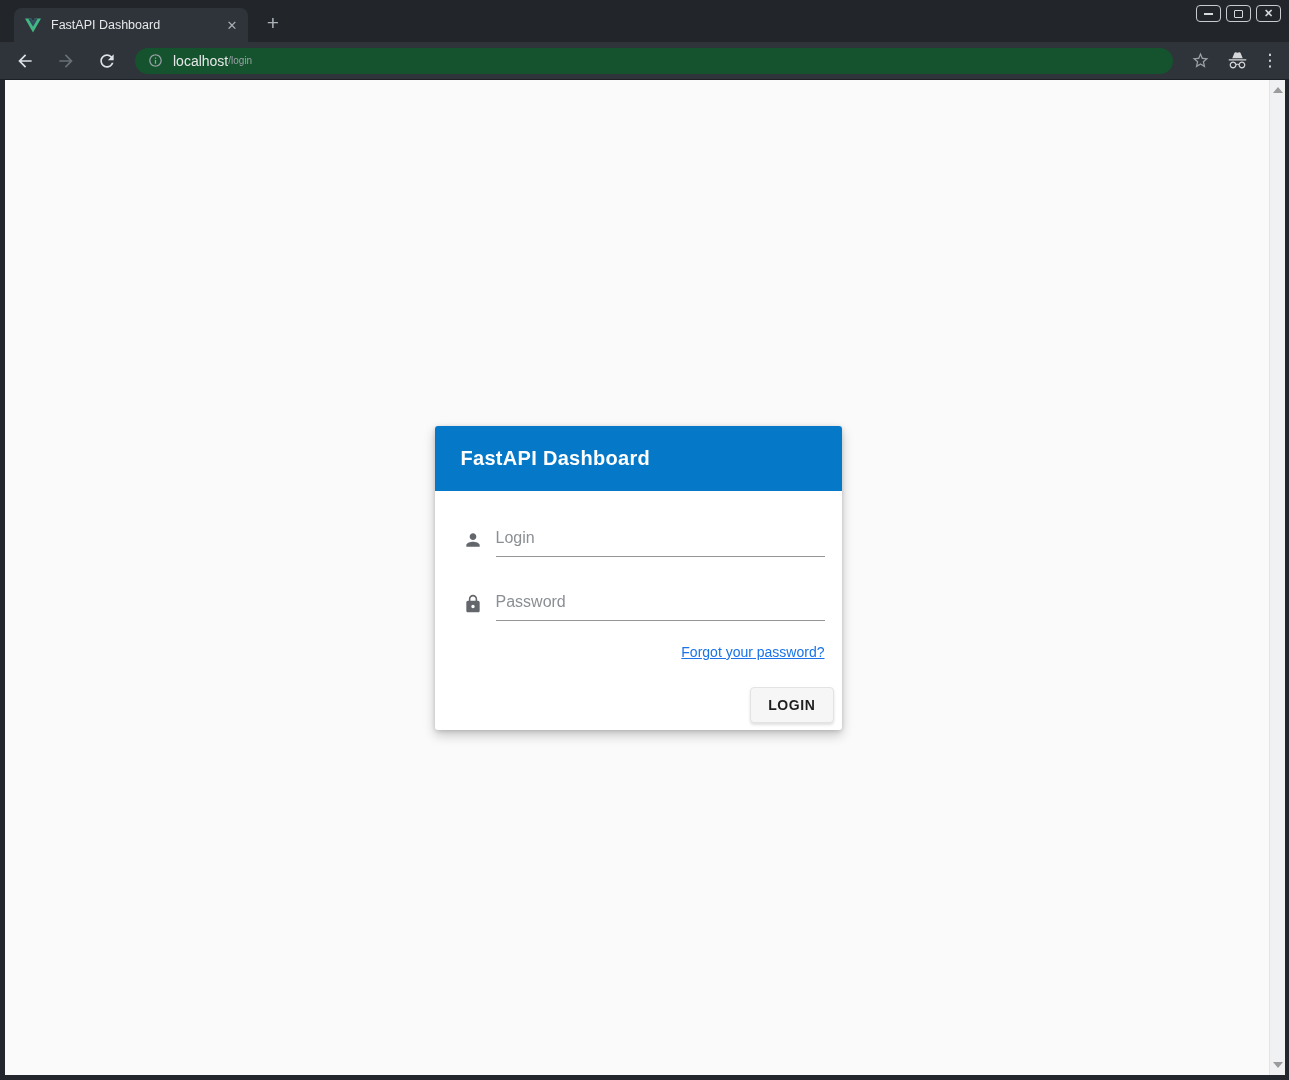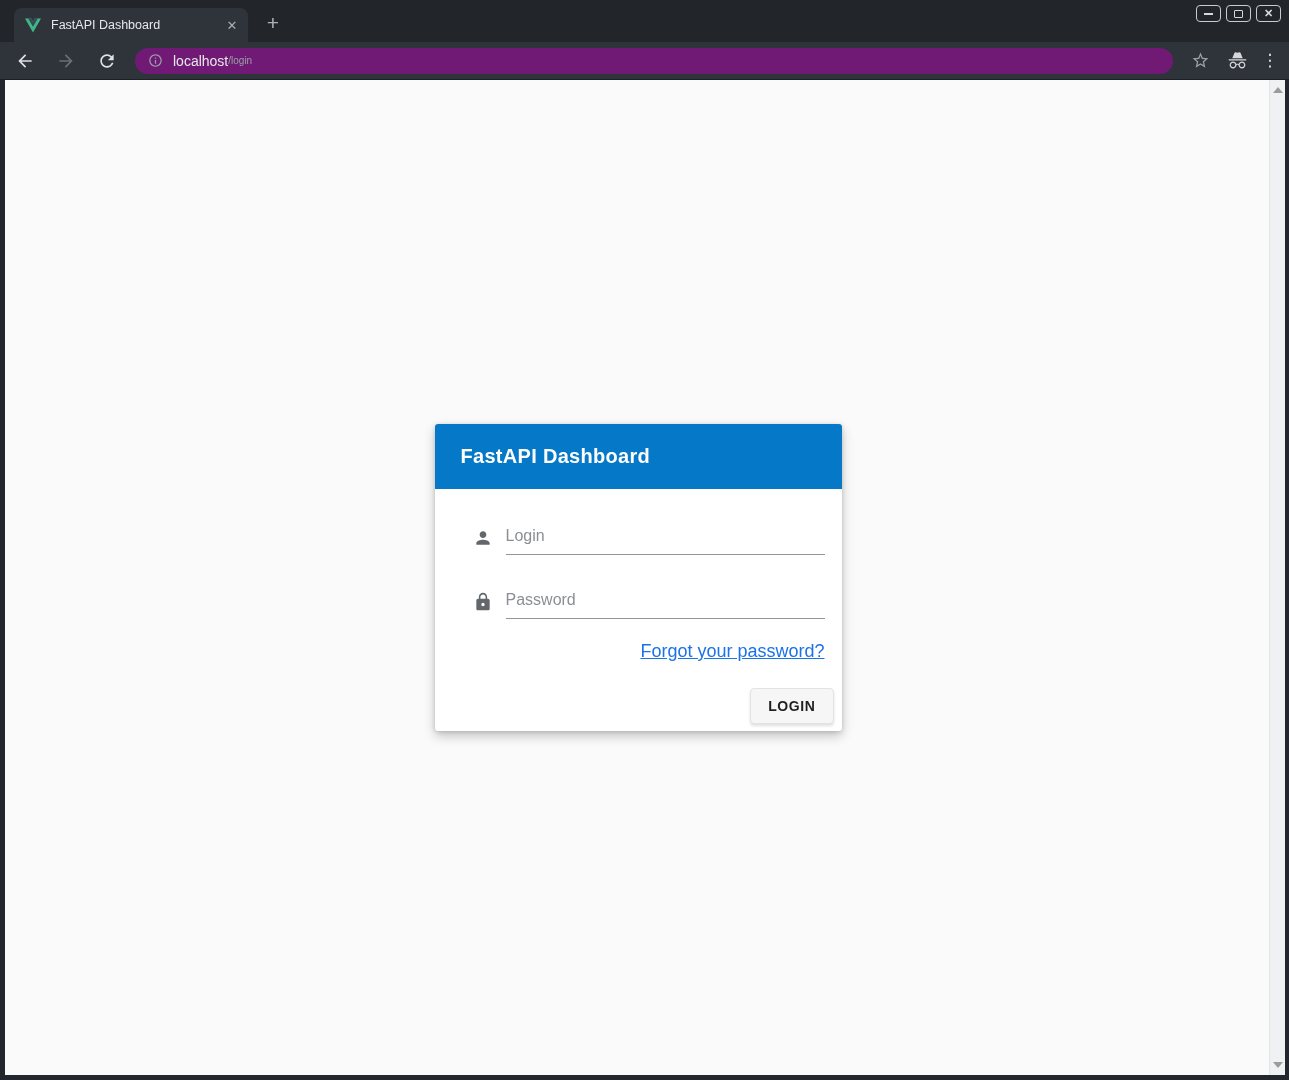--- a/index.html
+++ b/index.html
@@ -26,21 +26,21 @@
   .win-glyph-close { color:#d6d8da; font-size:11px; line-height:1; font-weight:700; }
 
   
   .toolbar { height:38px; background:#2f343a; display:flex; align-items:center; flex:0 0 auto;
              border-bottom:1px solid #1d2125; padding-right:6px; }
   .nav-btn { width:32px; height:32px; margin-left:9px; display:flex; align-items:center; justify-content:center; border-radius:50%; }
   .nav-btn svg { width:20px; height:20px; }
   .icon-lit { fill:#dee1e5; }
   .icon-dim { fill:#686f76; }
   .icon-gray { fill:#9aa0a6; }
-  .url-pill { flex:1; height:26px; background:#701a75; border-radius:13px; margin:0 10px 0 12px;
+  .url-pill { flex:1; height:26px; background:#14532d; border-radius:13px; margin:0 10px 0 12px;
               display:flex; align-items:center; padding:0 13px; }
   .url-pill svg { width:15px; height:15px; margin-right:10px; flex:0 0 auto; }
   .url-host { font-size:14px; color:#e6e8ea; }
   .url-path { font-size:10px; color:#9aa0a6; }
   .tool-right-btn { width:34px; height:32px; display:flex; align-items:center; justify-content:center; }
   .tool-right-btn svg { width:19px; height:19px; }
   .incognito-badge { width:40px; }
   .incognito-badge svg { width:21px; height:21px; }
   .kebab { width:26px; color:#dee1e5; font-size:17px; letter-spacing:0; text-align:center; }
 
@@ -56,30 +56,30 @@
   .sb-arrow-down { position:absolute; bottom:7px; left:3px; width:0; height:0;
                    border-left:5px solid transparent; border-right:5px solid transparent;
                    border-top:6px solid #9b9b9b; }
 
   
   .card { width:407px; background:#ffffff; border-radius:3px; margin-left:-14px;
           box-shadow:0 5px 12px rgba(0,0,0,0.22), 0 1px 4px rgba(0,0,0,0.14); }
   .card-header { height:65px; background:#0578c8; border-radius:3px 3px 0 0;
                  display:flex; align-items:center; padding:0 26px; }
   .card-title { color:#ffffff; font-size:20px; font-weight:700; letter-spacing:0.3px; }
-  .card-body { padding:32px 17px 7px 38px; }
+  .card-body { padding:32px 17px 7px 28px; }
   .field-row { display:flex; align-items:center; }
   .field-row + .field-row { margin-top:30px; }
   .field-icon { width:20px; height:20px; margin-right:13px; flex:0 0 auto; }
   .field-icon svg { width:20px; height:20px; fill:#63676b; }
   .text-input { flex:1; border:none; border-bottom:1px solid #959595; background:transparent;
                 font-family:inherit; font-size:16px; color:#333; padding:6px 0 9px; outline:none; }
   .text-input::placeholder { color:#8b8f93; opacity:1; }
   .forgot-row { text-align:right; margin-top:22px; }
-  .forgot-link { font-size:18px; color:#1a73e8; text-decoration:underline; }
+  .forgot-link { font-size:14px; color:#1a73e8; text-decoration:underline; }
   .button-row { display:flex; justify-content:flex-end; margin-top:26px; margin-right:-9px; }
   .login-btn { height:36px; padding:0 17px; background:#f6f6f6; border:1px solid #e3e3e3;
                border-radius:4px; font-family:inherit; font-size:14px; font-weight:700;
                color:#1f1f1f; letter-spacing:0.6px; box-shadow:0 2px 3px rgba(0,0,0,0.12); cursor:pointer; }
 </style>
 </head>
 <body>
 
 <div class="window">
 

